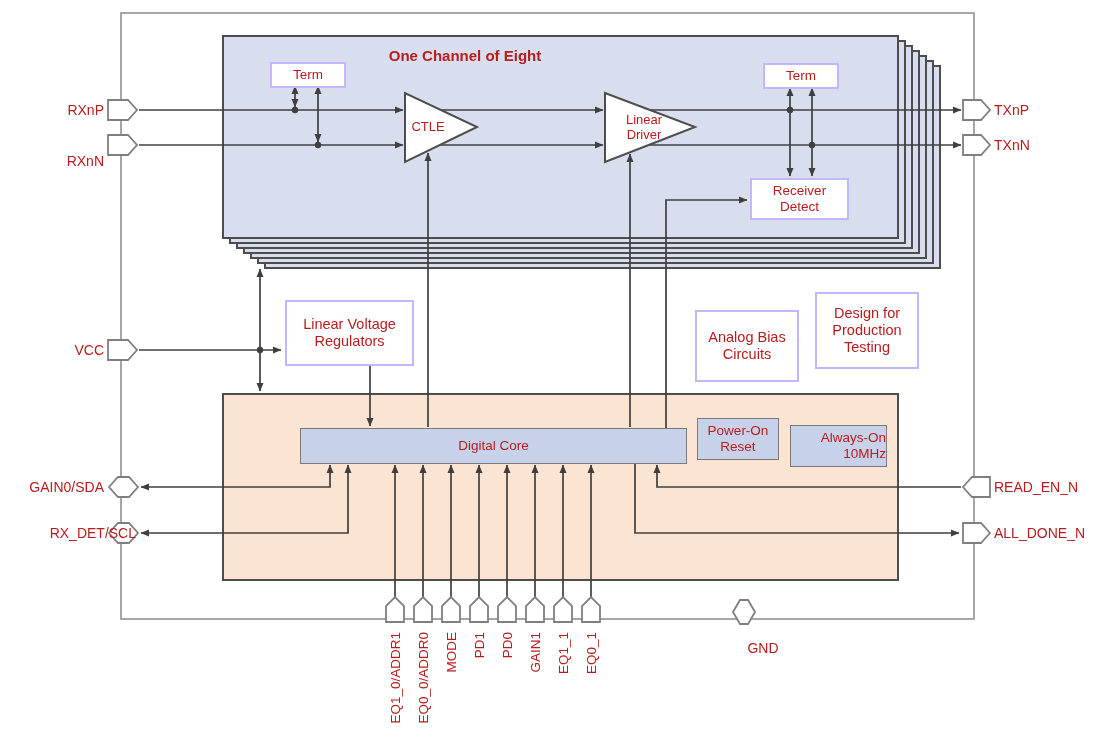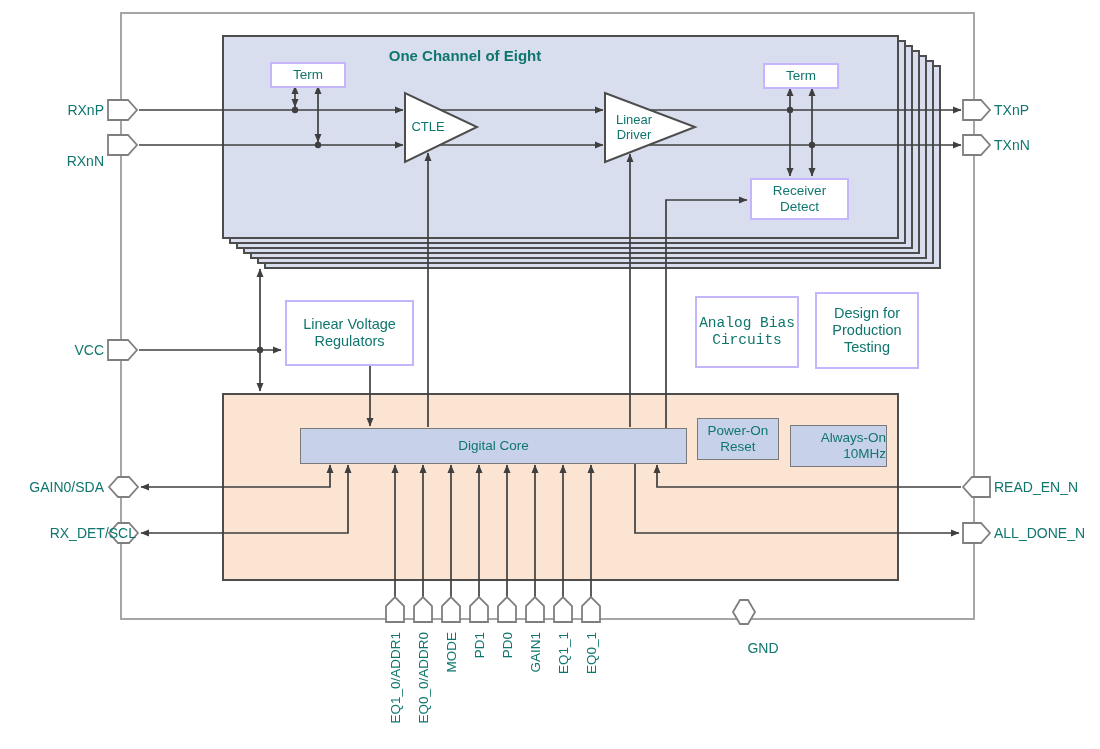--- a/index.html
+++ b/index.html
@@ -1,18 +1,18 @@
 <!DOCTYPE html>
 <html><head>
 <meta charset="utf-8">
 <style>
   html,body{margin:0;padding:0;background:#ffffff;}
   #stage{
     position:relative;width:1100px;height:749px;overflow:hidden;
-    background:#ffffff;color:#0f766e;
+    background:#ffffff;color:#b91c1c;
     font-family:"Liberation Sans", sans-serif;
   }
   .abs{position:absolute;}
   .chip-outline{
     border:2px solid #a6a6a6;background:#ffffff;
   }
   .stack-layer{
     background:#d9deee;border:2px solid #4d4d4d;
   }
   .peach-block{
@@ -140,25 +140,25 @@
       <polygon points="582,622 582,606 591,597 600,606 600,622"></polygon>
       <polygon points="733,612 740,600 748,600 755,612 748,624 740,624"></polygon>
     </g>
   </svg>
 
   <div class="abs title" style="left:320px;top:47px;width:290px;">One Channel of Eight</div>
 
   <div class="abs wbox" style="left:270px;top:62px;width:72px;height:22px;">Term</div>
   <div class="abs wbox" style="left:763px;top:63px;width:72px;height:22px;">Term</div>
   <div class="abs tri-label" style="left:403px;top:120px;width:50px;">CTLE</div>
-  <div class="abs tri-label" style="left:606px;top:113px;width:56px;">Linear Driver</div>
+  <div class="abs tri-label" style="left:606px;top:113px;width:56px;padding-left:10px;">Linear Driver</div>
   <div class="abs wbox" style="left:750px;top:178px;width:95px;height:38px;">Receiver Detect</div>
 
   <div class="abs wbox big" style="left:285px;top:300px;width:125px;height:62px;">Linear Voltage Regulators</div>
-  <div class="abs wbox big" style="left:695px;top:296px;width:100px;height:68px;font-family:Liberation Mono, monospace;">Analog Bias Circuits</div>
+  <div class="abs wbox big" style="left:695px;top:310px;width:100px;height:68px;">Analog Bias Circuits</div>
   <div class="abs wbox big" style="left:815px;top:292px;width:100px;height:73px;">Design for Production Testing</div>
 
   <div class="abs bbox" style="left:300px;top:428px;width:385px;height:34px;">Digital Core</div>
   <div class="abs bbox" style="left:697px;top:418px;width:80px;height:40px;">Power-On Reset</div>
   <div class="abs bbox" style="left:790px;top:425px;width:95px;height:40px;text-align:right;">Always-On 10MHz</div>
 
   <div class="abs pl-left" style="top:102px;">RXnP</div>
   <div class="abs pl-left" style="top:137px;margin-top:16px;">RXnN</div>
   <div class="abs pl-left" style="top:342px;">VCC</div>
   <div class="abs pl-left" style="top:479px;">GAIN0/SDA</div>

